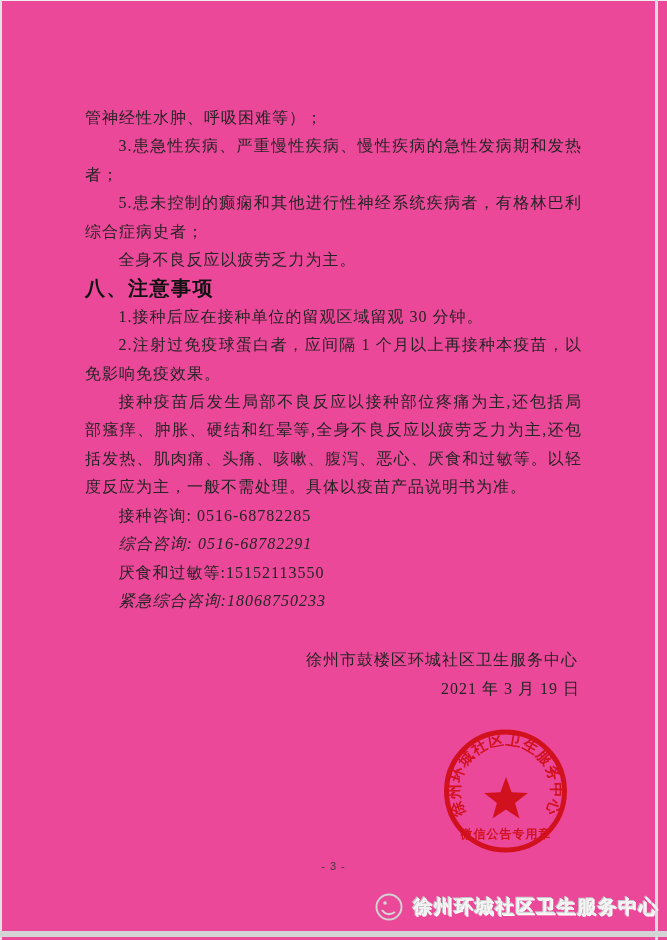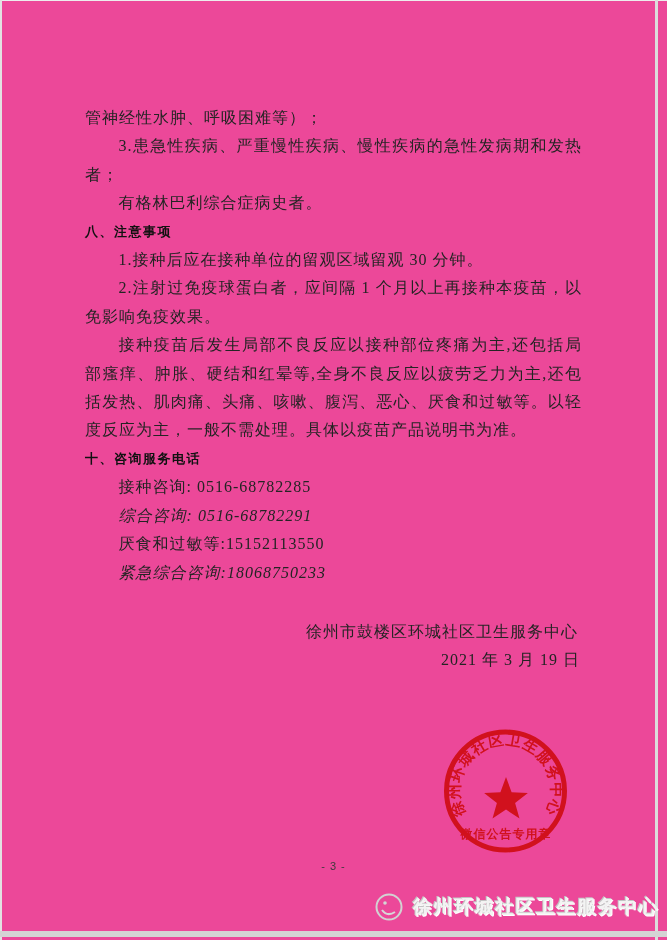--- a/index.html
+++ b/index.html
@@ -15,21 +15,21 @@
 
   .doc{
     position:absolute;left:85px;top:104px;width:497px;
     color:#242424;font-size:16px;line-height:28.4px;letter-spacing:1px;
     text-align:justify;
   }
   .para{margin:0;}
   .para.ind{text-indent:2.1em;}
   .hd{
     margin:0;font-family:"Liberation Sans",sans-serif;font-weight:bold;
-    font-size:13px;line-height:28.4px;letter-spacing:1.5px;color:#111;
+    font-size:20px;line-height:28.4px;letter-spacing:1.5px;color:#111;
   }
   .phone-row{display:flex;margin:0;padding-left:2.1em;flex-direction:column;}
   .phone-row .col-l{width:251px;}
   .phone-row .col-r{flex:1;font-style:italic;}
   .sig{margin:31px 0 0 0;text-align:right;padding-right:4px;}
   .dt{margin:0;text-align:right;padding-right:2px;}
 
   .pageno{
     position:absolute;left:85px;width:497px;top:860px;text-align:center;
     font-family:"Liberation Sans",sans-serif;font-size:11px;color:#3b3b3b;letter-spacing:1px;
@@ -58,26 +58,26 @@
 <div class="canvas">
 
   <div class="edge-t"></div>
   <div class="edge-l"></div>
   <div class="edge-r"></div>
   <div class="edge-b"></div>
 
   <div class="doc">
     <p class="para">管神经性水肿、呼吸困难等）；</p>
     <p class="para ind">3.患急性疾病、严重慢性疾病、慢性疾病的急性发病期和发热者；</p>
-    <p class="para ind">有格林巴利综合症病史者。</p>
+    <p class="para ind">5.患未控制的癫痫和其他进行性神经系统疾病者，有格林巴利综合症病史者；</p>
+    <p class="para ind">全身不良反应以疲劳乏力为主。</p>
     <h2 class="hd">八、注意事项</h2>
     <p class="para ind">1.接种后应在接种单位的留观区域留观 30 分钟。</p>
     <p class="para ind">2.注射过免疫球蛋白者，应间隔 1 个月以上再接种本疫苗，以免影响免疫效果。</p>
     <p class="para ind">接种疫苗后发生局部不良反应以接种部位疼痛为主,还包括局部瘙痒、肿胀、硬结和红晕等,全身不良反应以疲劳乏力为主,还包括发热、肌肉痛、头痛、咳嗽、腹泻、恶心、厌食和过敏等。以轻度反应为主，一般不需处理。具体以疫苗产品说明书为准。</p>
-    <h2 class="hd">十、咨询服务电话</h2>
 
     <p class="phone-row">
       <span class="col-l">接种咨询: 0516-68782285</span>
       <span class="col-r">综合咨询: 0516-68782291</span>
     </p>
     <p class="phone-row">
       <span class="col-l">厌食和过敏等:15152113550</span>
       <span class="col-r">紧急综合咨询:18068750233</span>
     </p>
 

